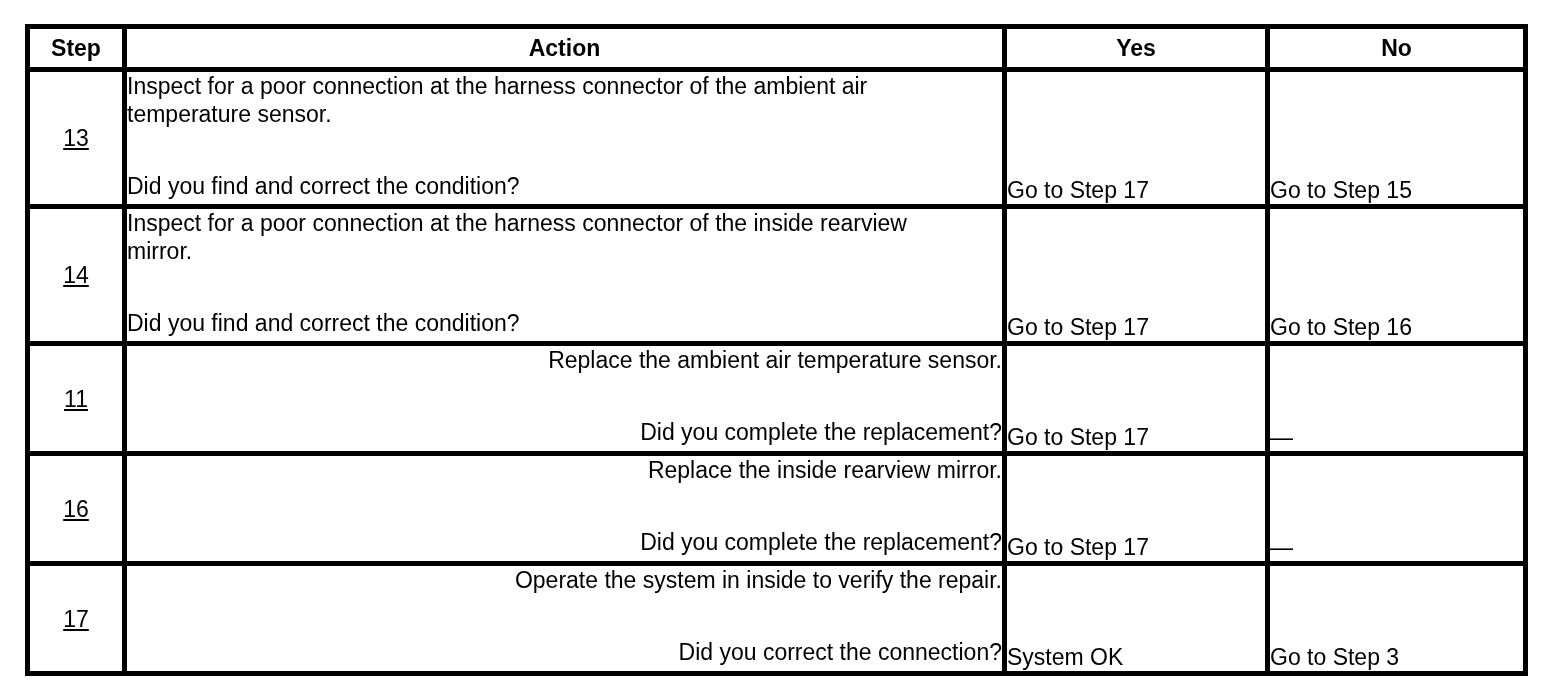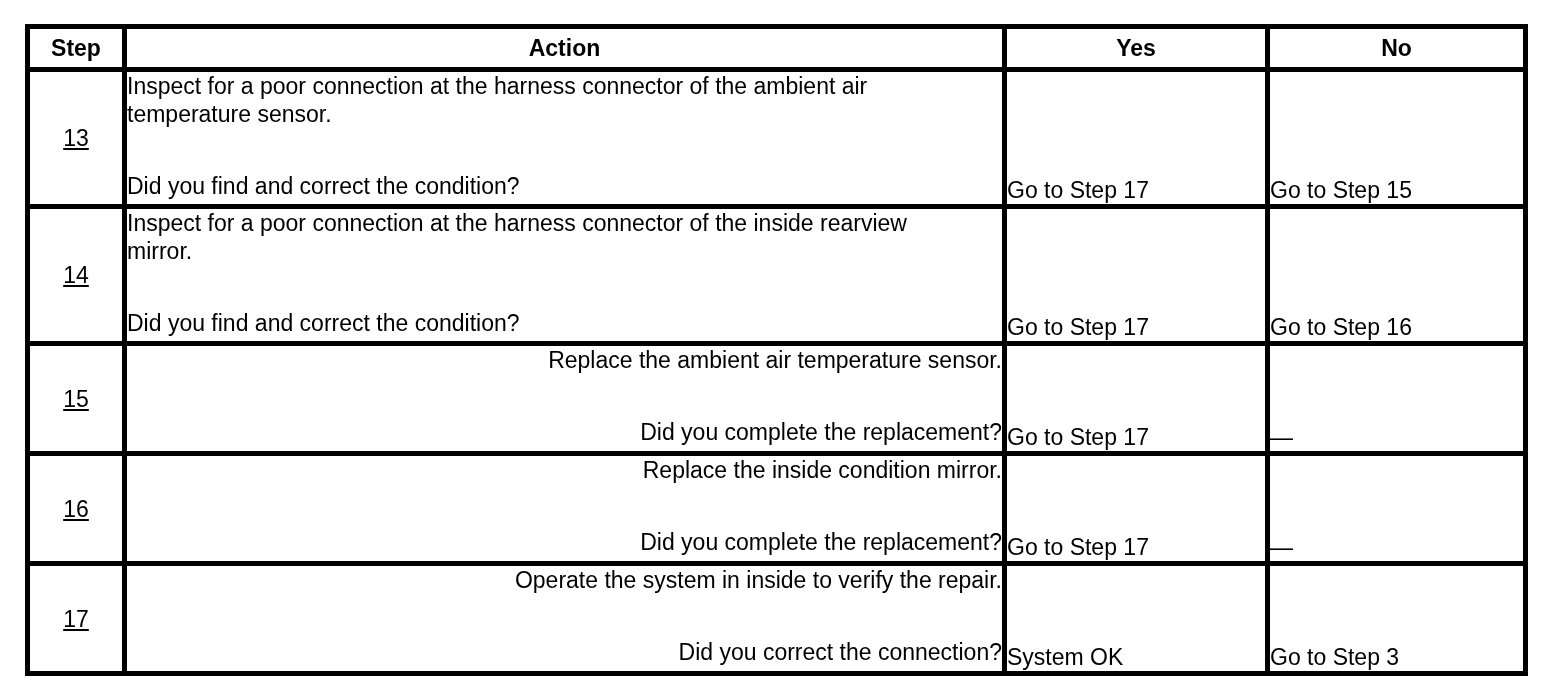--- a/index.html
+++ b/index.html
@@ -109,35 +109,35 @@
         <div class="action-flex">
           <div class="desc">Inspect for a poor connection at the harness connector of the inside rearview
 mirror.</div>
           <div class="question">Did you find and correct the condition?</div>
         </div>
       </td>
       <td class="result-cell">Go to Step 17</td>
       <td class="result-cell">Go to Step 16</td>
     </tr>
     <tr class="row-short">
-      <td class="step-cell">15</td>
+      <td class="step-cell">11</td>
       <td class="action-cell">
         <div class="action-flex">
           <div class="desc">Replace the ambient air temperature sensor.</div>
           <div class="question">Did you complete the replacement?</div>
         </div>
       </td>
       <td class="result-cell">Go to Step 17</td>
       <td class="result-cell">—</td>
     </tr>
     <tr class="row-short">
       <td class="step-cell">16</td>
       <td class="action-cell">
         <div class="action-flex">
-          <div class="desc">Replace the inside condition mirror.</div>
+          <div class="desc">Replace the inside rearview mirror.</div>
           <div class="question">Did you complete the replacement?</div>
         </div>
       </td>
       <td class="result-cell">Go to Step 17</td>
       <td class="result-cell">—</td>
     </tr>
     <tr class="row-short">
       <td class="step-cell">17</td>
       <td class="action-cell">
         <div class="action-flex">

